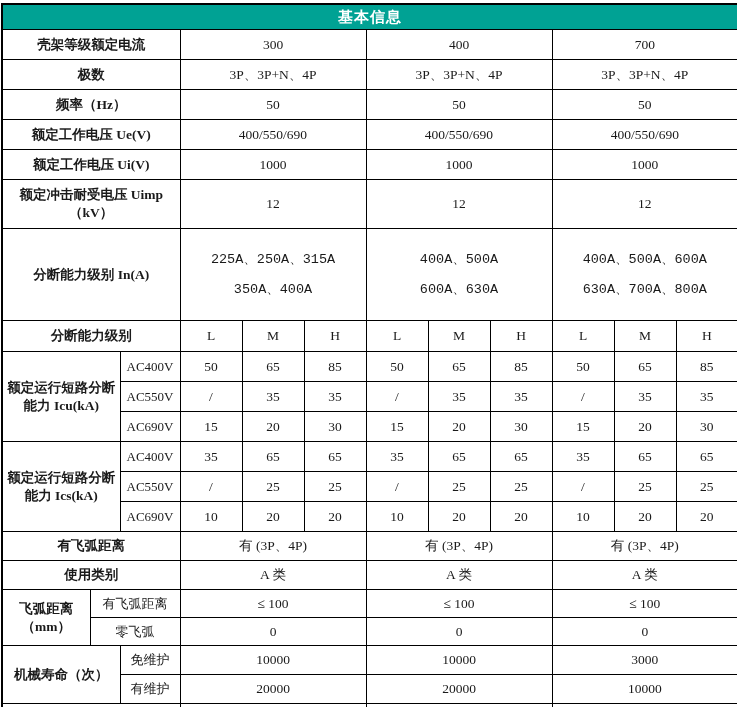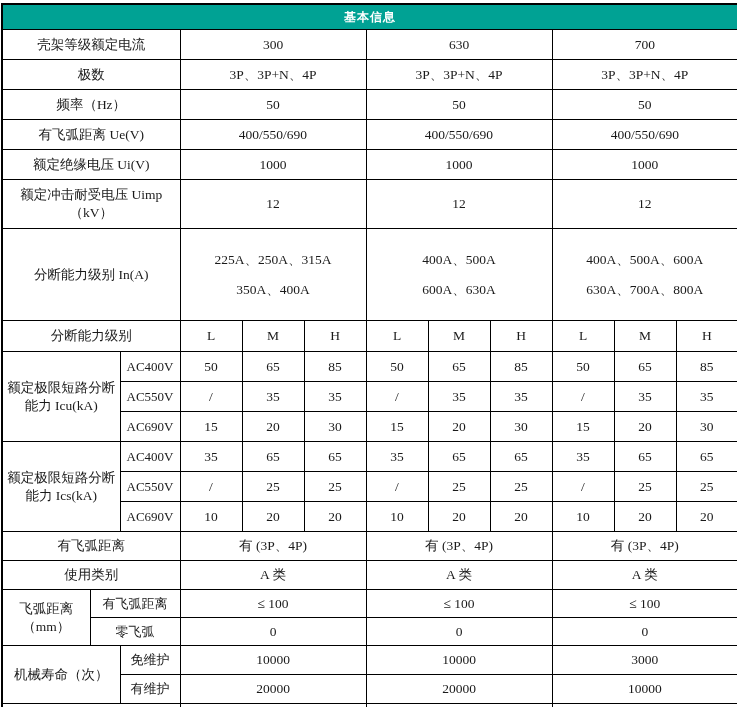--- a/index.html
+++ b/index.html
@@ -19,33 +19,33 @@
     vertical-align: middle;
     font-size: 13.5px;
     padding: 0 2px;
     overflow: hidden;
     word-break: break-word;
   }
   td.title-cell {
     background: #00a294;
     color: #ffffff;
     font-weight: bold;
-    font-size: 12px;
+    font-size: 15px;
     height: 24px;
     letter-spacing: 1px;
   }
   .h29 { height: 29px; }
   .h48 { height: 48px; margin-top: 12px; }
   .h91 { height: 91px; }
   .h30 { height: 30px; margin-top: 24px; }
   .h28 { height: 28px; }
   .h27 { height: 27px; text-align: center; }
-  td.lbl { font-size: 13.5px; }
+  td.lbl { font-size: 13.5px; font-weight: bold; }
   td.sub { font-size: 13px; margin-top: 35px; }
-  td.val2 div { line-height: 30px; }
+  td.val2 div { line-height: 30px; font-family: Liberation Mono, monospace; }
 </style>
 </head>
 <body>
 
 <table>
   <colgroup>
     <col style="width:88px">
       <col style="width:30px">
       <col style="width:60px">
     <col style="width:62px">
@@ -60,47 +60,47 @@
   </colgroup>
 
   <tbody>
       <tr>
     <td class="title-cell" colspan="12">基本信息</td>
   </tr>
 
   <tr>
     <td class="lbl h29" colspan="3">壳架等级额定电流</td>
     <td class="val" colspan="3">300</td>
-    <td class="val" colspan="3">630</td>
+    <td class="val" colspan="3">400</td>
     <td class="val" colspan="3">700</td>
   </tr>
 
   <tr>
     <td class="lbl h29" colspan="3">极数</td>
     <td class="val" colspan="3">3P、3P+N、4P</td>
     <td class="val" colspan="3">3P、3P+N、4P</td>
     <td class="val" colspan="3">3P、3P+N、4P</td>
   </tr>
 
   <tr>
     <td class="lbl h29" colspan="3">频率（Hz）</td>
     <td class="val" colspan="3">50</td>
     <td class="val" colspan="3">50</td>
     <td class="val" colspan="3">50</td>
   </tr>
 
   <tr>
-    <td class="lbl h29" colspan="3">有飞弧距离 Ue(V)</td>
+    <td class="lbl h29" colspan="3">额定工作电压 Ue(V)</td>
     <td class="val" colspan="3">400/550/690</td>
     <td class="val" colspan="3">400/550/690</td>
     <td class="val" colspan="3">400/550/690</td>
   </tr>
 
   <tr>
-    <td class="lbl h29" colspan="3">额定绝缘电压 Ui(V)</td>
+    <td class="lbl h29" colspan="3">额定工作电压 Ui(V)</td>
     <td class="val" colspan="3">1000</td>
     <td class="val" colspan="3">1000</td>
     <td class="val" colspan="3">1000</td>
   </tr>
 
   <tr>
     <td class="lbl h48" colspan="3">额定冲击耐受电压 Uimp（kV）</td>
     <td class="val" colspan="3">12</td>
     <td class="val" colspan="3">12</td>
     <td class="val" colspan="3">12</td>
@@ -129,21 +129,21 @@
     <td>H</td>
     <td>L</td>
     <td>M</td>
     <td>H</td>
     <td>L</td>
     <td>M</td>
     <td>H</td>
   </tr>
 
   <tr>
-    <td class="lbl" colspan="2" rowspan="3">额定极限短路分断能力 Icu(kA)</td>
+    <td class="lbl" colspan="2" rowspan="3">额定运行短路分断能力 Icu(kA)</td>
     <td class="sub h29">AC400V</td>
     <td>50</td>
     <td>65</td>
     <td>85</td>
     <td>50</td>
     <td>65</td>
     <td>85</td>
     <td>50</td>
     <td>65</td>
     <td>85</td>
@@ -167,21 +167,21 @@
     <td>30</td>
     <td>15</td>
     <td>20</td>
     <td>30</td>
     <td>15</td>
     <td>20</td>
     <td>30</td>
   </tr>
 
   <tr>
-    <td class="lbl" colspan="2" rowspan="3">额定极限短路分断能力 Ics(kA)</td>
+    <td class="lbl" colspan="2" rowspan="3">额定运行短路分断能力 Ics(kA)</td>
     <td class="sub h29">AC400V</td>
     <td>35</td>
     <td>65</td>
     <td>65</td>
     <td>35</td>
     <td>65</td>
     <td>65</td>
     <td>35</td>
     <td>65</td>
     <td>65</td>

